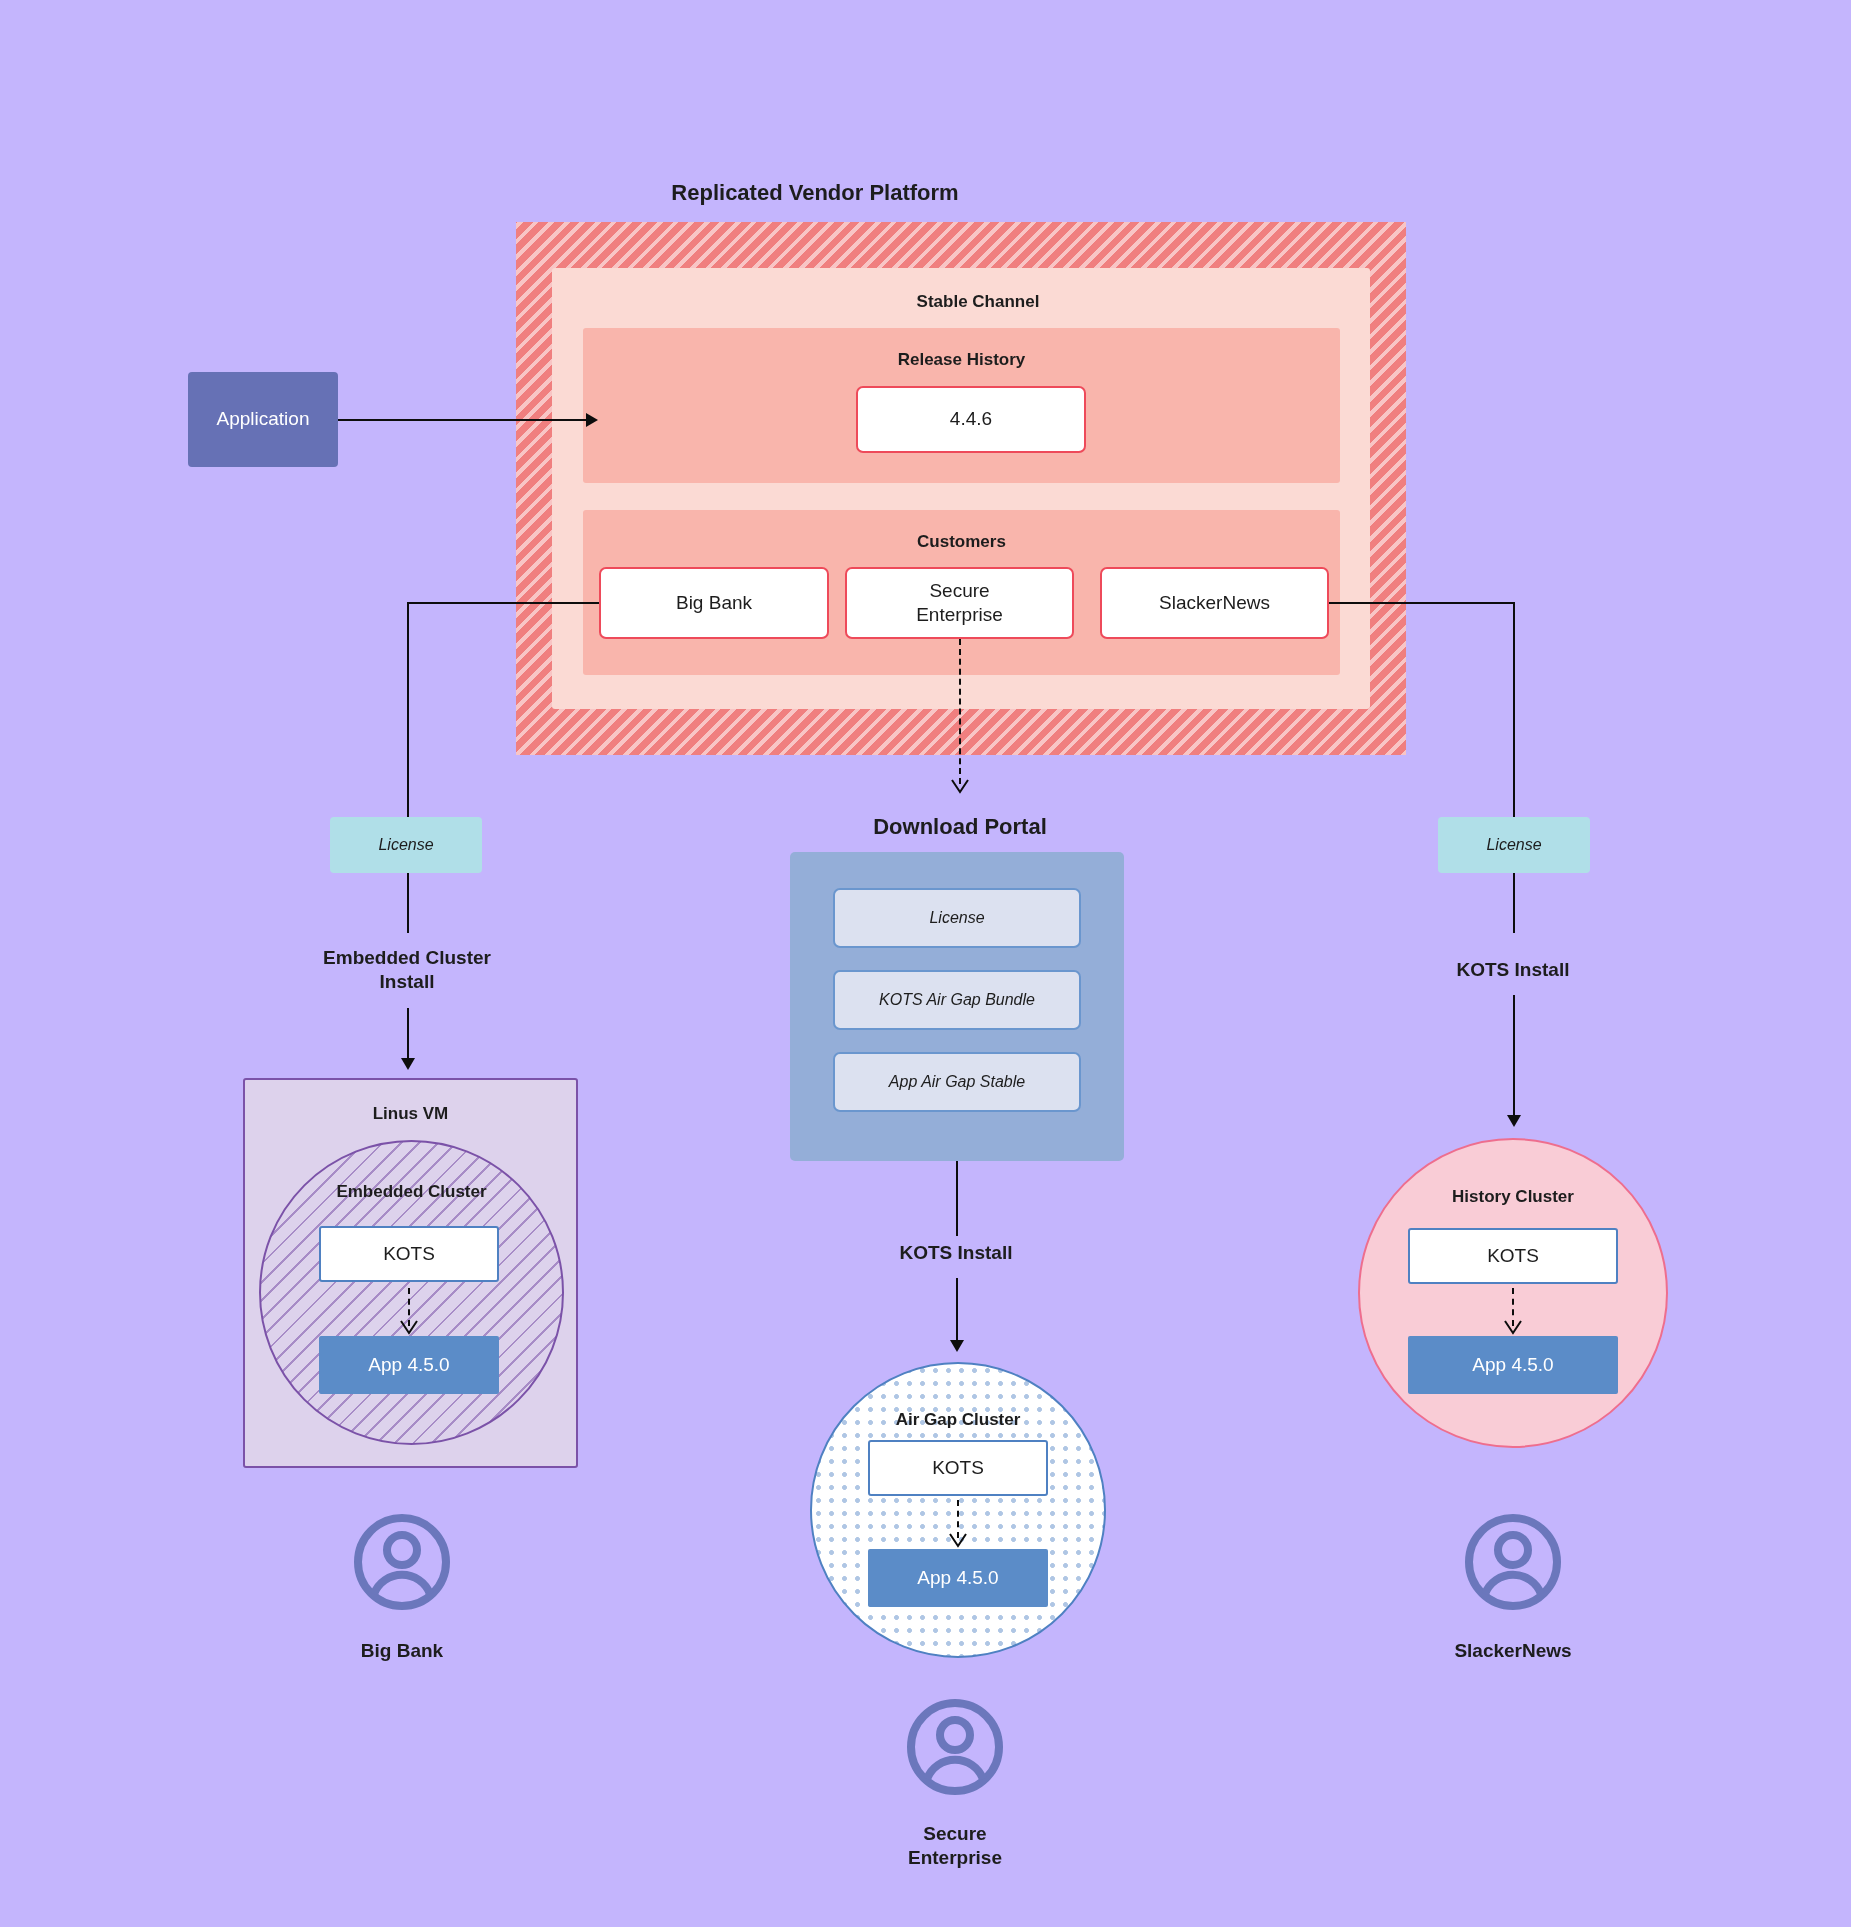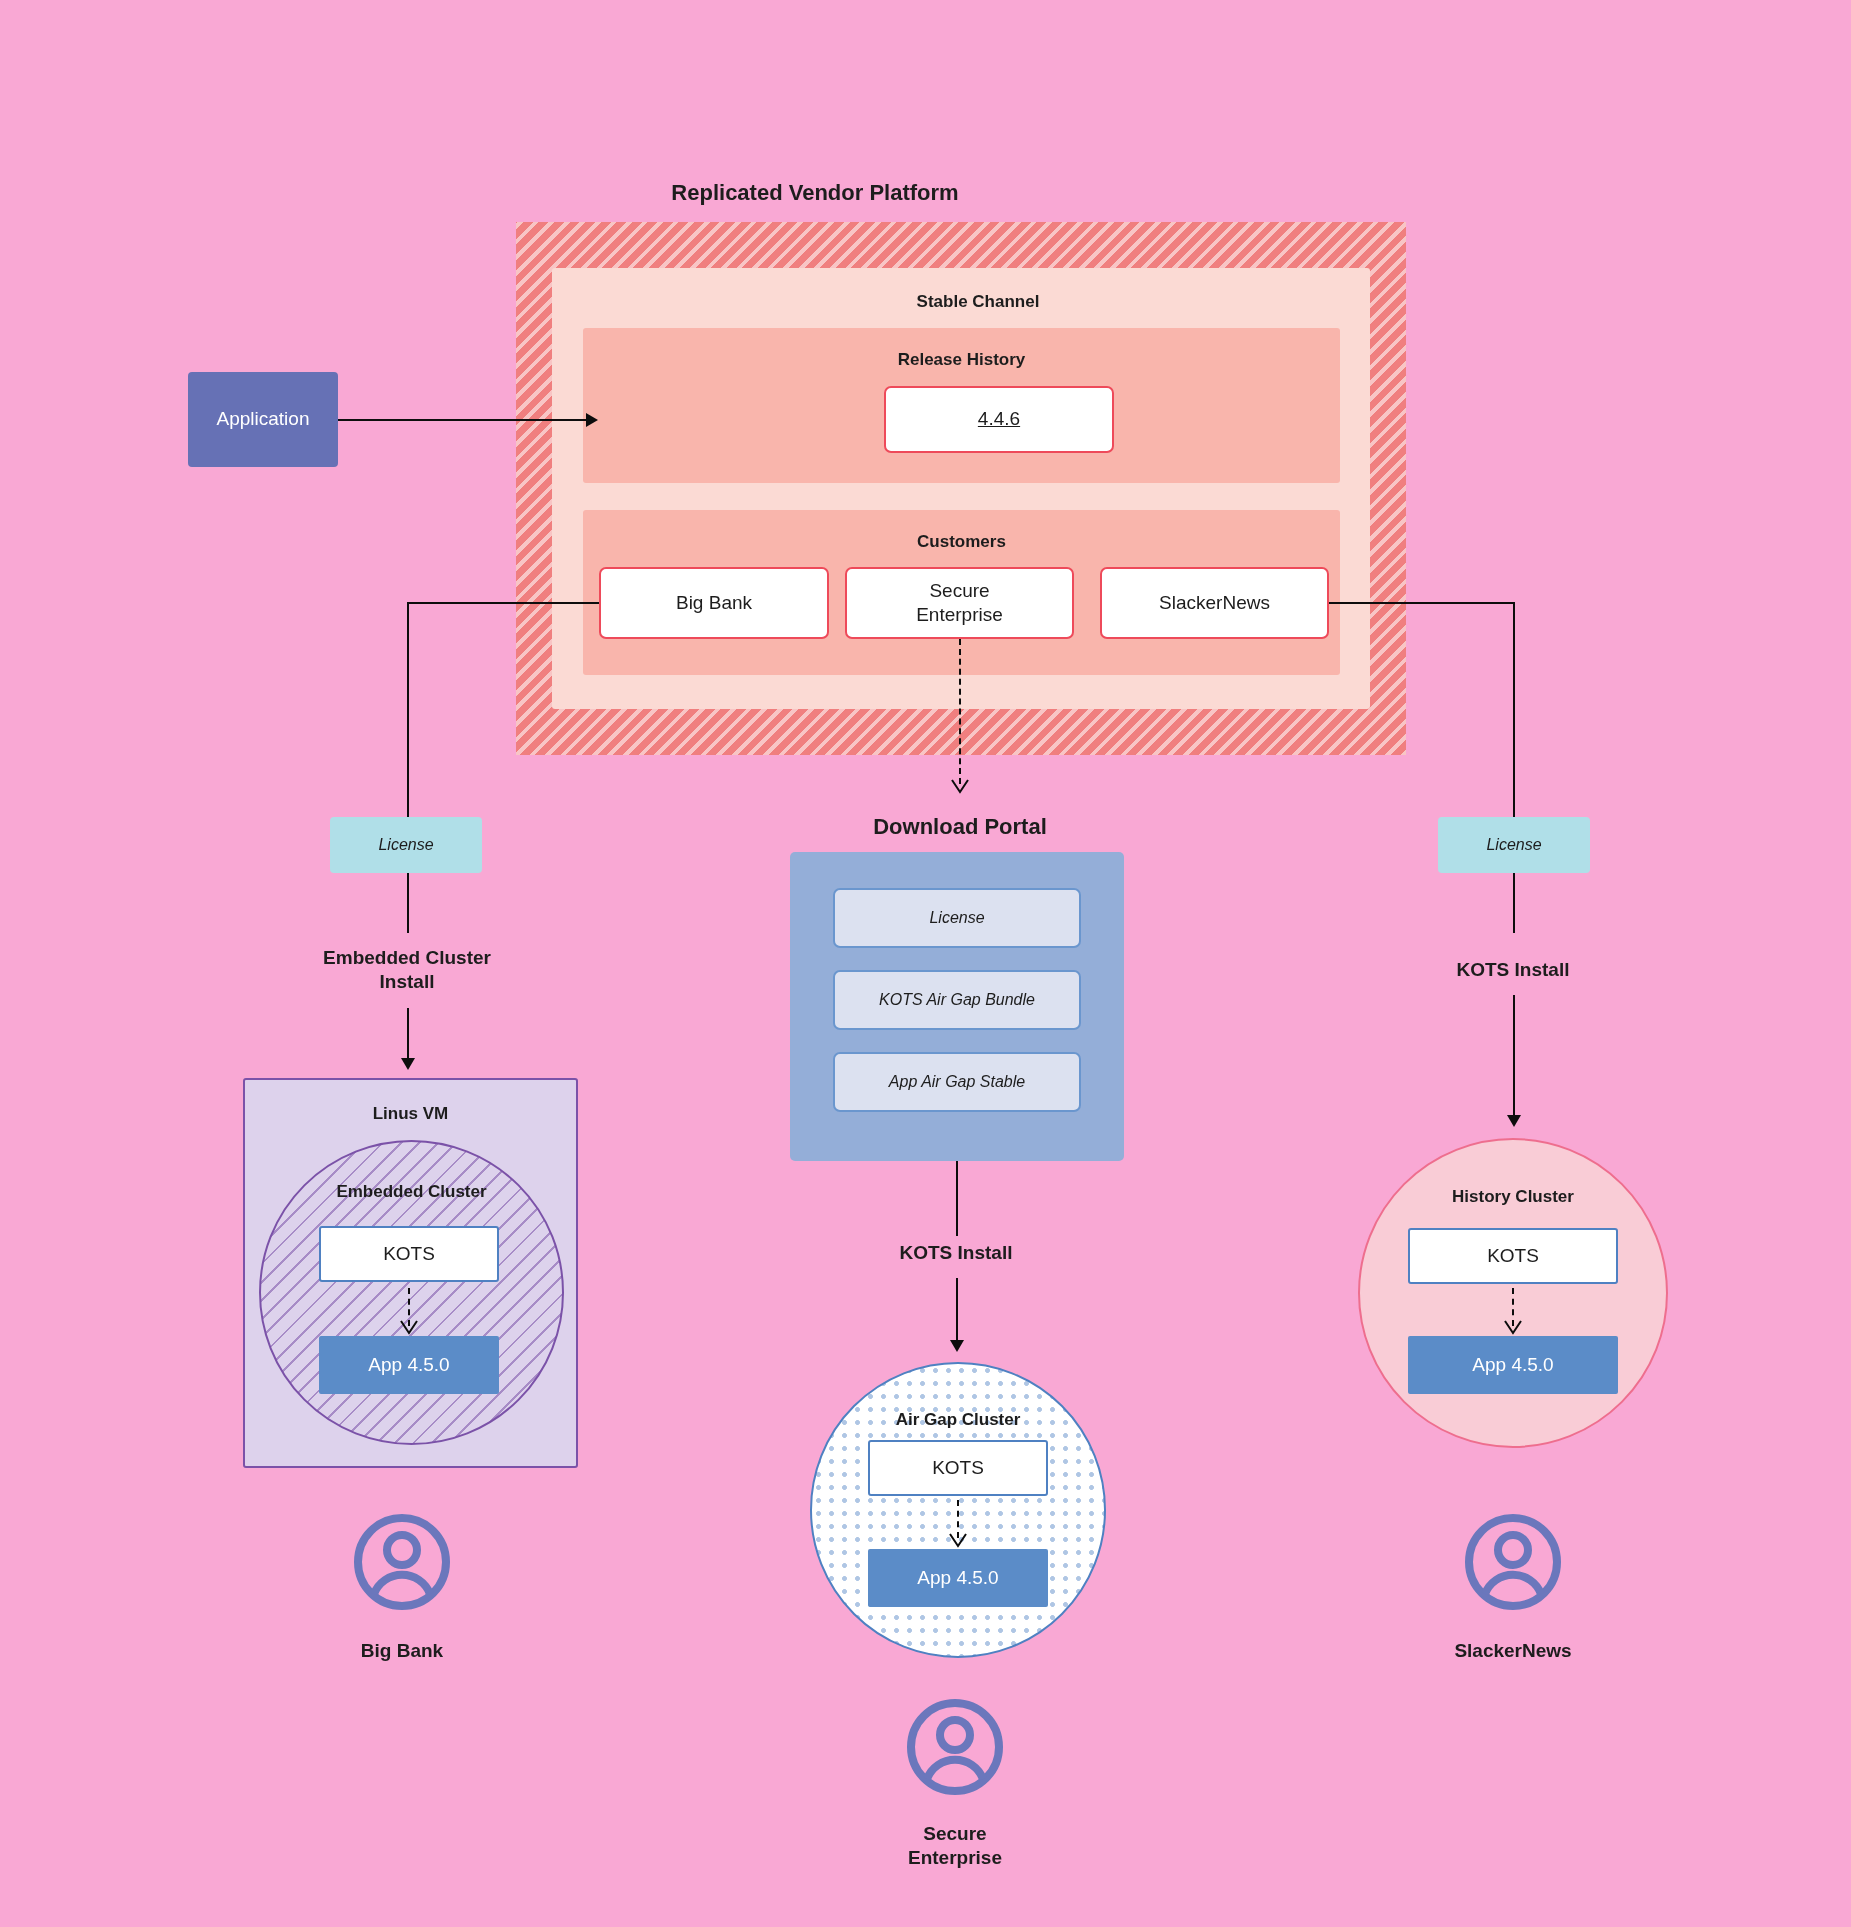--- a/index.html
+++ b/index.html
@@ -9,21 +9,21 @@
   }
   body {
     font-family: "Liberation Sans", sans-serif;
     color: #1a1a1a;
   }
   #canvas {
     position: relative;
     width: 1851px;
     height: 1927px;
     overflow: hidden;
-    background: #f9a8d4;
+    background: #c4b5fd;
   }
   .abs { position: absolute; box-sizing: border-box; }
 
   
   .lbl {
     display: flex;
     align-items: center;
     justify-content: center;
     text-align: center;
     line-height: 1.28;
@@ -162,21 +162,21 @@
   <div class="abs lbl title-lg" style="left:515px; top:178px; width:600px; height:30px;">Replicated Vendor Platform</div>
 
   <div class="abs platform-hatch" style="left:516px; top:222px; width:890px; height:533px;"></div>
 
   <div class="abs channel-panel" style="left:552px; top:268px; width:818px; height:441px;"></div>
   <div class="abs lbl title-sm" style="left:552px; top:290px; width:818px; height:24px;margin-left:17px;">Stable Channel</div>
 
   <div class="abs sub-panel" style="left:583px; top:328px; width:757px; height:155px;"></div>
   <div class="abs lbl title-sm" style="left:583px; top:348px; width:757px; height:24px;">Release History</div>
 
-  <div class="abs release-old lbl txt-box" style="left:884px; top:386px; width:230px; height:67px;text-decoration:underline;">4.4.6</div>
+  <div class="abs release-old lbl txt-box" style="left:856px; top:386px; width:230px; height:67px;">4.4.6</div>
 
   <div class="abs sub-panel" style="left:583px; top:510px; width:757px; height:165px;"></div>
   <div class="abs lbl title-sm" style="left:583px; top:530px; width:757px; height:24px;">Customers</div>
 
   <div class="abs customer-box lbl txt-box" style="left:599px; top:567px; width:230px; height:72px;">Big Bank</div>
   <div class="abs customer-box lbl txt-box" style="left:845px; top:567px; width:229px; height:72px;">Secure
 Enterprise</div>
   <div class="abs customer-box lbl txt-box" style="left:1100px; top:567px; width:229px; height:72px;">SlackerNews</div>
 
   <div class="abs app-box lbl txt-box txt-white" style="left:188px; top:372px; width:150px; height:95px;">Application</div>

